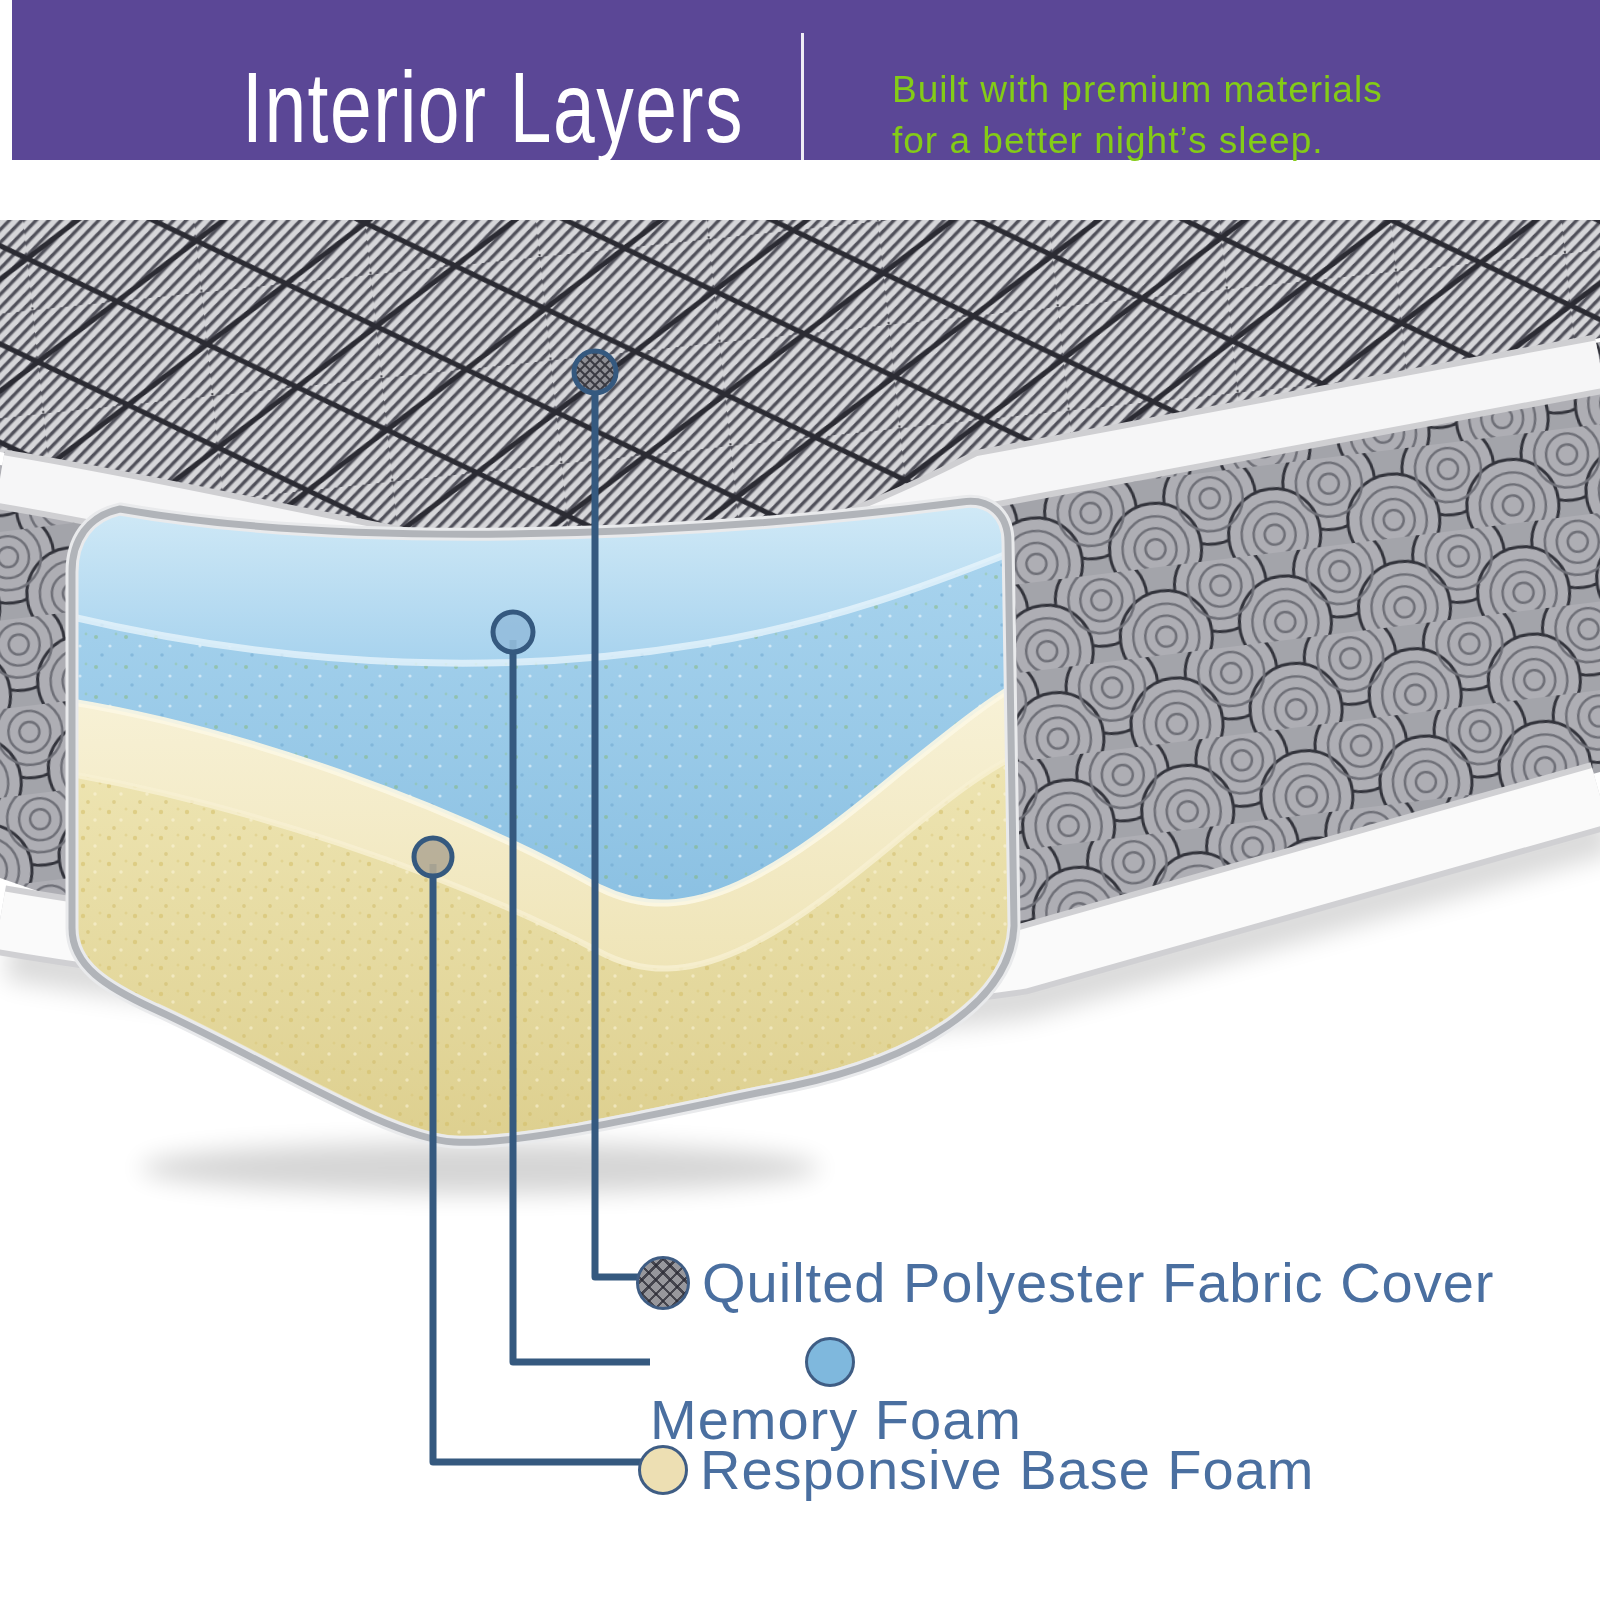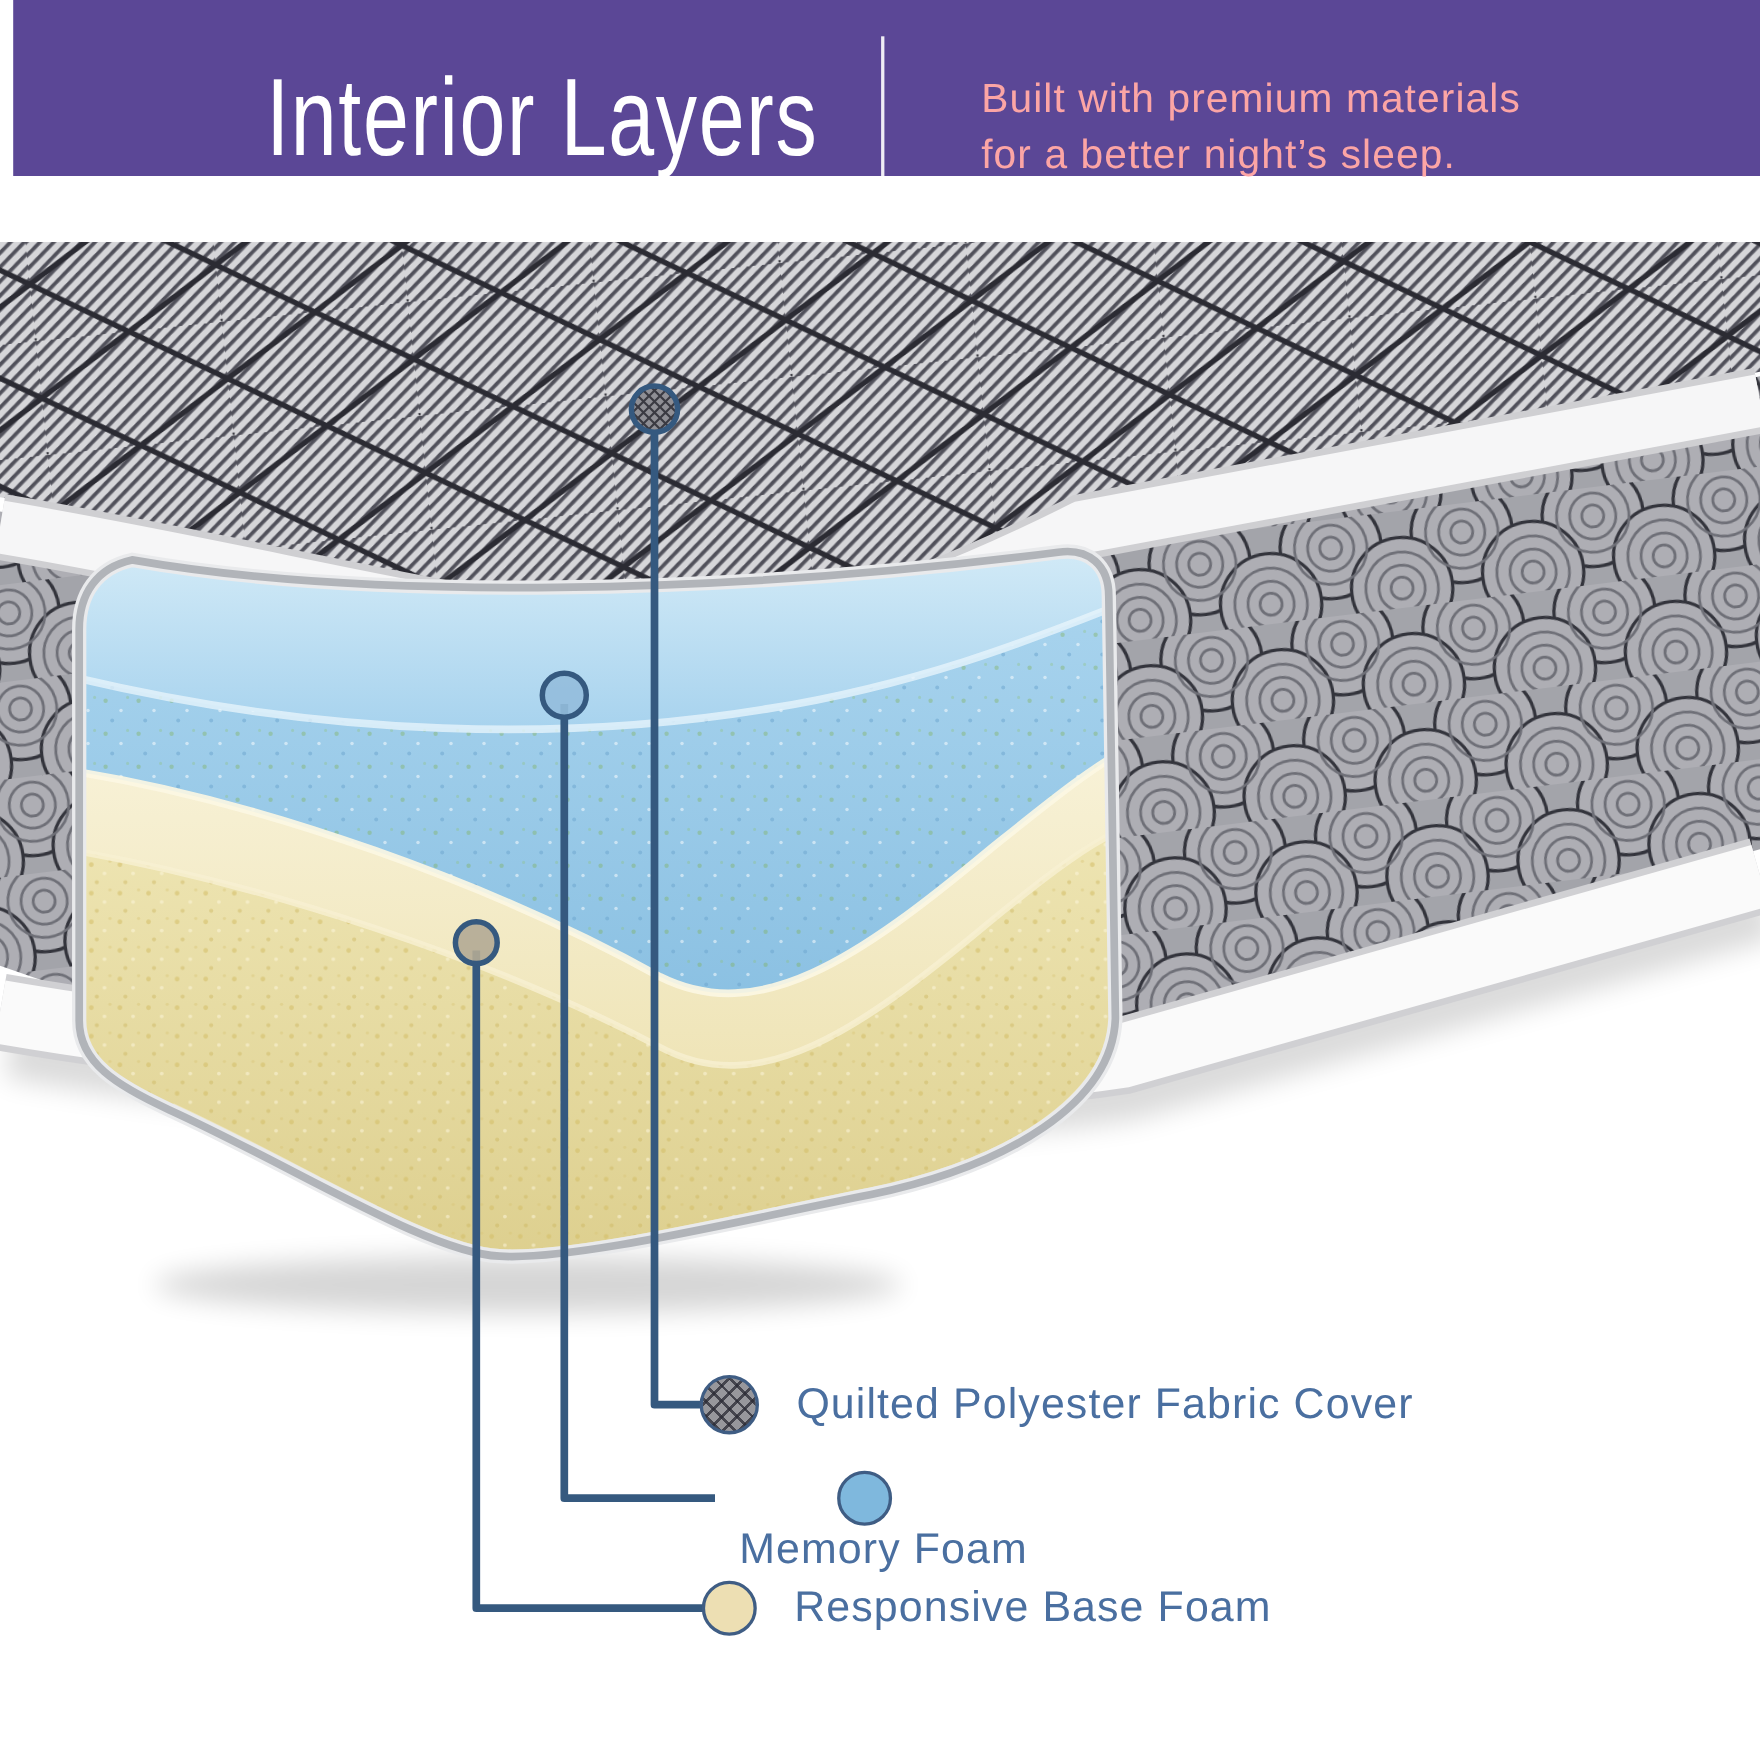--- a/index.html
+++ b/index.html
@@ -5,30 +5,30 @@
   html,body{margin:0;padding:0;background:#ffffff;}
   body{width:1600px;height:1600px;position:relative;overflow:hidden;
        font-family:"Liberation Sans","DejaVu Sans",sans-serif;}
   .banner{position:absolute;left:12px;top:0;width:1600px;height:160px;}
   .banner-title{position:absolute;left:0;top:50px;width:962px;text-align:center;
        font-size:100px;font-weight:300;letter-spacing:2px;color:#fff;
        transform:scaleX(.75);transform-origin:481px 50%;white-space:nowrap;}
   .banner-divider{position:absolute;left:789px;top:33px;width:3px;height:152px;
        background:rgba(255,255,255,.9);}
   .banner-tagline{position:absolute;left:880px;top:64px;font-size:37px;font-weight:300;
-       letter-spacing:1px;color:#fca5a5;line-height:51px;}
+       letter-spacing:1px;color:#84cc16;line-height:51px;}
   .scene{position:absolute;left:0;top:0;}
   .legend-row{position:absolute;display:flex;align-items:center;}
   .legend-row .dot{border-radius:50%;flex:0 0 auto;box-sizing:border-box;
        border:3px solid #3f5d84;}
   .dot-quilt{width:54px;height:54px;
        background-image:repeating-linear-gradient(45deg,rgba(42,42,52,.75) 0 2.5px,rgba(0,0,0,0) 2.5px 10px),
                         repeating-linear-gradient(-45deg,rgba(42,42,52,.75) 0 2.5px,rgba(0,0,0,0) 2.5px 10px);}
   .dot-plain{width:50px;height:50px;}
-  .legend-label{margin-left:34px;font-size:39px;font-weight:300;letter-spacing:1px;
+  .legend-label{margin-left:12px;font-size:56px;font-weight:300;letter-spacing:1px;
        white-space:nowrap;}
   svg .marker{stroke:#35597f;stroke-width:5;}
 </style>
 </head>
 <body>
 
 <div class="banner" style="background-color: rgb(91, 71, 150);">
   <div class="banner-title">Interior Layers</div>
   <div class="banner-divider"></div>
   <div class="banner-tagline">

